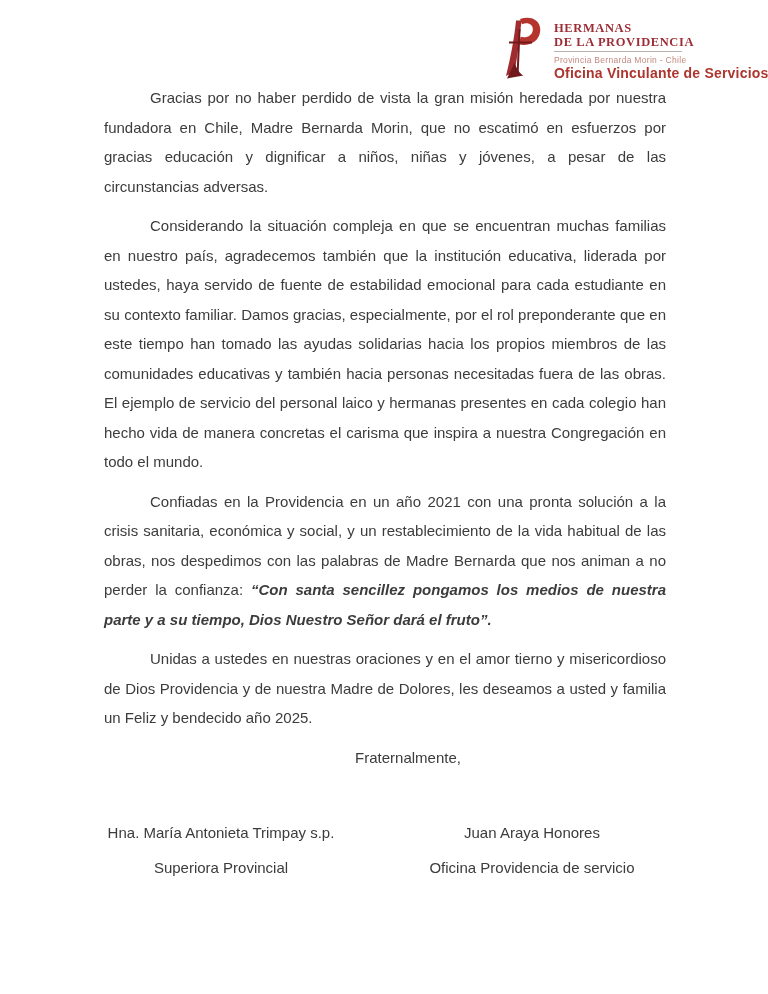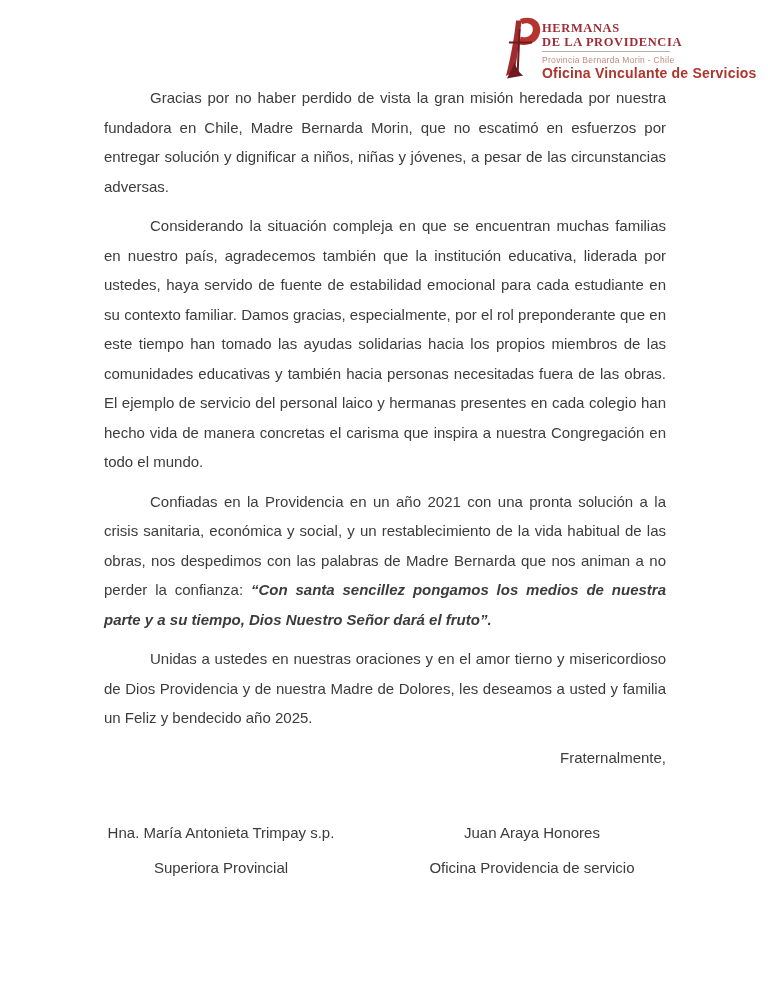--- a/index.html
+++ b/index.html
@@ -16,21 +16,21 @@
     font-family: "Liberation Sans", sans-serif;
   }
 
   
   .letterhead {
     position: absolute;
     top: 17px;
     left: 504px;
     display: flex;
     align-items: flex-start;
-    gap: 0;
+    gap: 12px;
   }
   .logo-icon {
     width: 38px;
     height: 63px;
     flex: 0 0 auto;
   }
   .logo-icon .icon-red    { fill: var(--logo-icon-red, #b5342d); }
   .logo-icon .icon-mid    { fill: var(--logo-icon-mid, #a02c30); }
   .logo-icon .icon-dark   { fill: var(--logo-icon-dark, #701a1d); }
   .logo-text {
@@ -78,21 +78,21 @@
     color: var(--body-text, #3c3c3c);
     font-size: 15px;
     line-height: 29.5px;
   }
   .letter-body p {
     margin: 0 0 10px 0;
     text-indent: 46px;
     text-align: justify;
   }
   .letter-body p.closing {
-    text-align: right;
+    text-align: center;
   }
   .quote {
     font-weight: bold;
     font-style: italic;
   }
 
   
   .signatures {
     position: absolute;
     top: 815px;
@@ -131,21 +131,21 @@
     <div class="logo-text">
       <div class="logo-title">HERMANAS</div>
       <div class="logo-title">DE LA PROVIDENCIA</div>
       <div class="logo-divider"></div>
       <div class="logo-province">Provincia Bernarda Morin - Chile</div>
       <div class="logo-office">Oficina Vinculante de Servicios</div>
     </div>
   </header>
 
   <main class="letter-body">
-    <p>Gracias por no haber perdido de vista la gran misión heredada por nuestra fundadora en Chile, Madre Bernarda Morin, que no escatimó en esfuerzos por entregar solución y dignificar a niños, niñas y jóvenes, a pesar de las circunstancias adversas.</p>
+    <p>Gracias por no haber perdido de vista la gran misión heredada por nuestra fundadora en Chile, Madre Bernarda Morin, que no escatimó en esfuerzos por gracias educación y dignificar a niños, niñas y jóvenes, a pesar de las circunstancias adversas.</p>
     <p>Considerando la situación compleja en que se encuentran muchas familias en nuestro país, agradecemos también que la institución educativa, liderada por ustedes, haya servido de fuente de estabilidad emocional para cada estudiante en su contexto familiar.  Damos gracias, especialmente, por el rol preponderante que en este tiempo han tomado las ayudas solidarias hacia los propios miembros de las comunidades educativas y también hacia personas necesitadas fuera de las obras. El ejemplo de servicio del personal laico y hermanas presentes en cada colegio han hecho vida de manera concretas el carisma que inspira a nuestra Congregación en todo el mundo.</p>
     <p><span>Confiadas en la Providencia en un año 2021 con una pronta solución a la crisis sanitaria, económica y social,  y un restablecimiento de la vida habitual de las obras, nos despedimos con las palabras de Madre Bernarda que nos animan a no perder la confianza: </span><span class="quote">“Con santa sencillez pongamos los medios de nuestra parte y a su tiempo, Dios Nuestro Señor dará el fruto”.</span></p>
     <p>Unidas a ustedes en nuestras oraciones y en el amor tierno y misericordioso de Dios Providencia y de nuestra Madre de Dolores, les deseamos a usted y familia un  Feliz y bendecido año 2025.</p>
     <p class="closing">Fraternalmente,</p>
   </main>
 
   <footer class="signatures">
     <div class="sig sig-left">
       <div>Hna. María Antonieta Trimpay s.p.</div>
       <div>Superiora Provincial</div>

